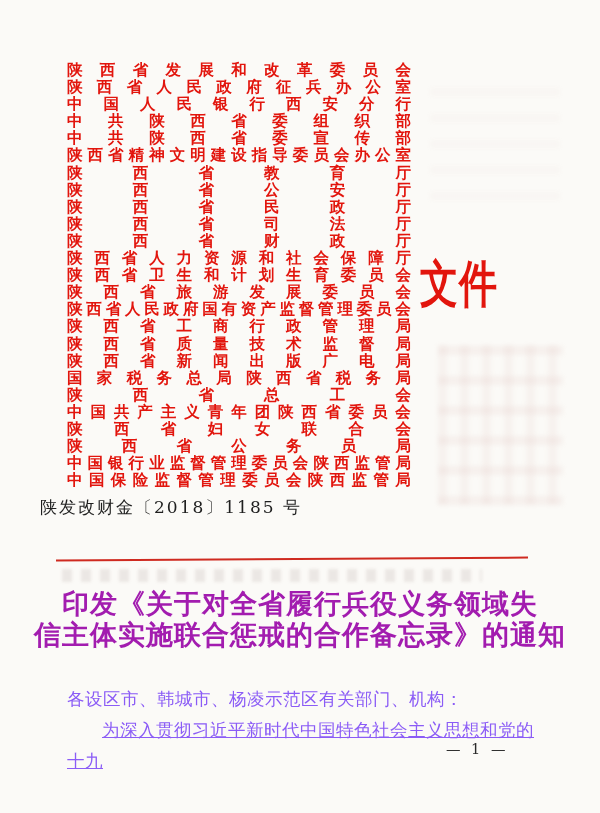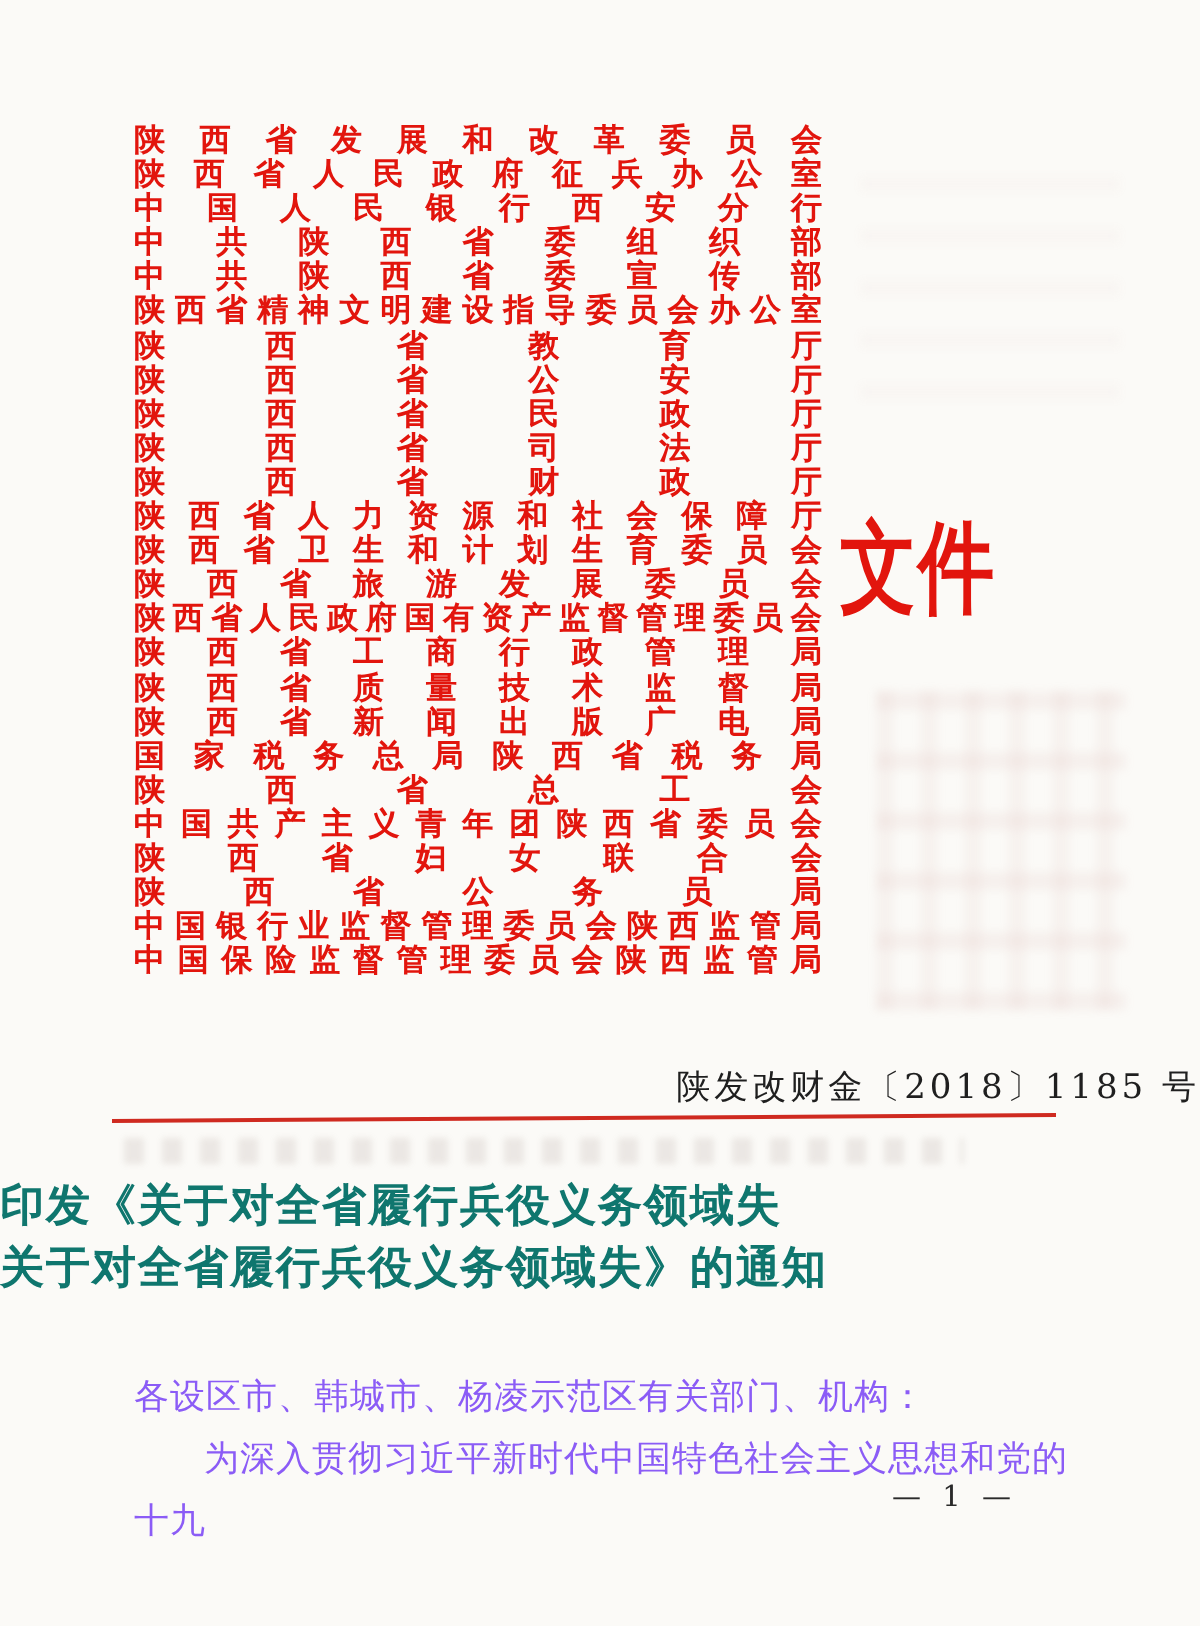--- a/index.html
+++ b/index.html
@@ -41,23 +41,23 @@
     font-family: "DejaVu Serif", serif;
     transform: scaleY(1.32);
     transform-origin: top left;
     letter-spacing: 1px;
     white-space: nowrap;
   }
   
   .doc-number {
     position: absolute;
     left: 40px;
-    top: 532px;
+    top: 496px;
     width: 560px;
-    text-align: right;
+    text-align: left;
     font-size: 17px;
     color: #1f1f1f;
     letter-spacing: 2px;
     font-family: "DejaVu Serif", serif;
     white-space: nowrap;
   }
   
   .red-rule {
     position: absolute;
     left: 56px;
@@ -94,41 +94,42 @@
       rgba(210,175,170,0.12) 0 8px, rgba(0,0,0,0) 8px 26px);
     opacity: 0.45;
     filter: blur(2.5px);
   }
   
   .title {
     position: absolute;
     left: 0;
     top: 588px;
     width: 100%;
-    font-size: 22px;
+    text-align: center;
+    font-size: 27px;
     font-weight: bold;
-    color: #0f766e;
+    color: #a21caf;
     line-height: 31px;
     letter-spacing: 1px;
     font-family: "DejaVu Serif", serif;
     white-space: nowrap;
   }
   
   .body-text {
     position: absolute;
     left: 67px;
     top: 684px;
     width: 480px;
     font-size: 17.5px;
     color: #8b5cf6;
     line-height: 31px;
     letter-spacing: 0.5px;
     font-family: "DejaVu Serif", serif;
   }
-  .paragraph { text-indent: 2em; }
+  .paragraph { text-indent: 2em; text-decoration: underline; }
   
   .page-number {
     position: absolute;
     left: 446px;
     top: 741px;
     font-size: 14.5px;
     color: #2a2a2a;
     letter-spacing: 3px;
     font-family: "DejaVu Serif", serif;
     white-space: nowrap;
@@ -460,21 +461,21 @@
   <div class="doc-number">陕发改财金〔2018〕1185 号</div>
 
   <div class="red-rule"></div>
 
   <div class="bleed bleed-title"></div>
   <div class="bleed bleed-right"></div>
   <div class="bleed bleed-topright"></div>
 
   <div class="title">
     <div>印发《关于对全省履行兵役义务领域失</div>
-    <div>关于对全省履行兵役义务领域失》的通知</div>
+    <div>信主体实施联合惩戒的合作备忘录》的通知</div>
   </div>
 
   <div class="body-text">
     <div class="salutation">各设区市、韩城市、杨凌示范区有关部门、机构：</div>
     <div class="paragraph">为深入贯彻习近平新时代中国特色社会主义思想和党的十九</div>
   </div>
 
   <div class="page-number">— 1 —</div>
 
 </div>

